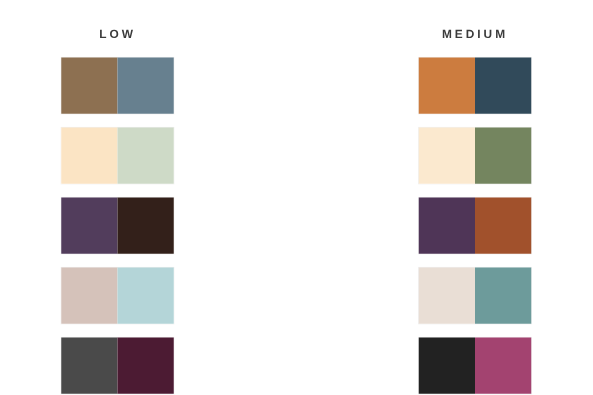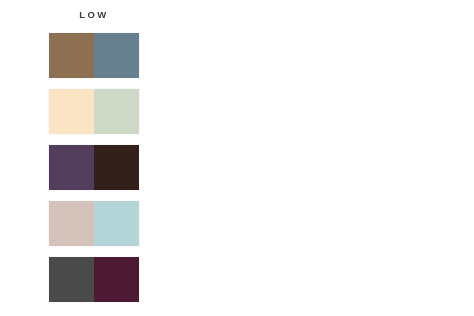--- a/index.html
+++ b/index.html
@@ -35,21 +35,21 @@
   }
 
   .column-heading {
     font-family: "Liberation Sans", sans-serif;
     font-size: 9.5px;
     font-weight: 700;
     letter-spacing: 2.4px;
     color: #3b3b3b;
     text-transform: uppercase;
     line-height: 1;
-    margin-top: 10px;
+    margin-top: 23px;
     margin-bottom: 13px;
     text-align: center;
     white-space: nowrap;
   }
 
   .swatch-stack {
     display: flex;
     flex-direction: column;
     gap: 11px;
     width: 90px;
@@ -95,13 +95,38 @@
         <div class="swatch-pair">
           <div class="swatch-half" style="background: rgb(213, 194, 186);"></div>
           <div class="swatch-half" style="background: rgb(180, 213, 216);"></div>
         </div>
         <div class="swatch-pair">
           <div class="swatch-half" style="background: rgb(74, 74, 74);"></div>
           <div class="swatch-half" style="background: rgb(76, 27, 51);"></div>
         </div>
       </div>
     </div>
+    <div class="palette-column">
+      <div class="column-heading">MEDIUM</div>
+      <div class="swatch-stack">
+        <div class="swatch-pair">
+          <div class="swatch-half" style="background: rgb(204, 124, 63);"></div>
+          <div class="swatch-half" style="background: rgb(49, 74, 90);"></div>
+        </div>
+        <div class="swatch-pair">
+          <div class="swatch-half" style="background: rgb(251, 233, 207);"></div>
+          <div class="swatch-half" style="background: rgb(116, 133, 95);"></div>
+        </div>
+        <div class="swatch-pair">
+          <div class="swatch-half" style="background: rgb(79, 53, 87);"></div>
+          <div class="swatch-half" style="background: rgb(161, 81, 44);"></div>
+        </div>
+        <div class="swatch-pair">
+          <div class="swatch-half" style="background: rgb(233, 222, 213);"></div>
+          <div class="swatch-half" style="background: rgb(109, 155, 155);"></div>
+        </div>
+        <div class="swatch-pair">
+          <div class="swatch-half" style="background: rgb(34, 34, 34);"></div>
+          <div class="swatch-half" style="background: rgb(163, 67, 112);"></div>
+        </div>
+      </div>
+    </div>
   </div>
 
 </body></html>

